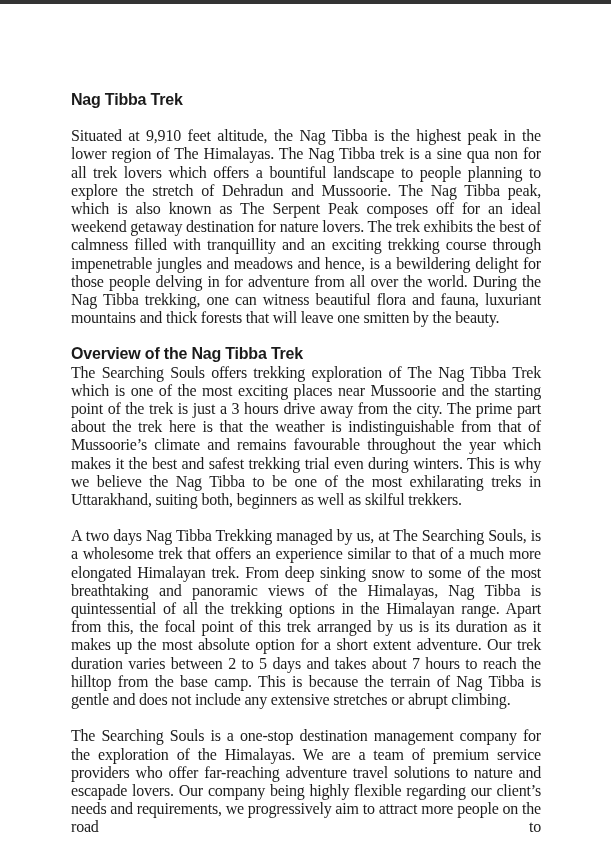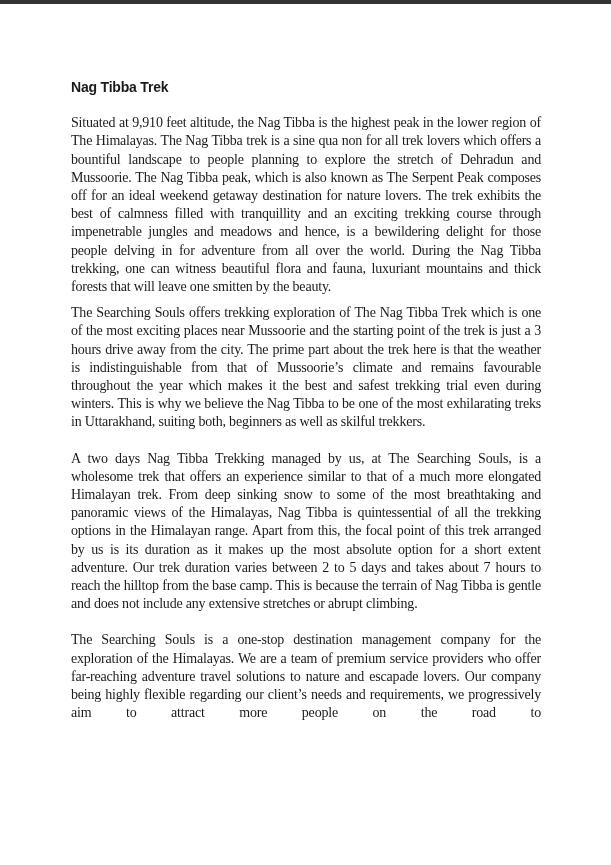--- a/index.html
+++ b/index.html
@@ -18,53 +18,54 @@
   .top-bar {
     position: absolute;
     top: 0;
     left: 0;
     width: 611px;
     height: 4px;
     background: #333333;
   }
   .content {
     position: absolute;
-    top: 78px;
+    top: 91px;
     left: 71px;
     width: 470px;
     color: #1b1b1b;
-    font-size: 14px;
+    font-size: 16px;
     line-height: 18.2px;
     letter-spacing: -0.2px;
   }
   .doc-title {
     font-weight: 700;
     margin: 0;
   }
   .section-heading {
     font-weight: 700;
     margin: 18px 0 0 0;
   }
   .para {
     margin: 18px 0 0 0;
     text-align: justify;
     font-family: Liberation Serif, serif;
   }
   .para.flush {
-    margin-top: 8px;
+    margin-top: 0;
   }
   .para.cutoff {
     text-align-last: justify;
   }
 </style>
 </head>
 <body>
 
 <div class="screen">
   <div class="top-bar"></div>
   <div class="content">
     <p class="doc-title">Nag Tibba Trek</p>
     <p class="para">Situated at 9,910 feet altitude, the Nag Tibba is the highest peak in the lower region of The Himalayas. The Nag Tibba trek is a sine qua non for all trek lovers which offers a bountiful landscape to people planning to explore the stretch of Dehradun and Mussoorie. The Nag Tibba peak, which is also known as The Serpent Peak composes off for an ideal weekend getaway destination for nature lovers. The trek exhibits the best of calmness filled with tranquillity and an exciting trekking course through impenetrable jungles and meadows and hence, is a bewildering delight for those people delving in for adventure from all over the world. During the Nag Tibba trekking, one can witness beautiful flora and fauna, luxuriant mountains and thick forests that will leave one smitten by the beauty.</p>
+    <p class="section-heading">Overview of the Nag Tibba Trek</p>
     <p class="para flush">The Searching Souls offers trekking exploration of The Nag Tibba Trek which is one of the most exciting places near Mussoorie and the starting point of the trek is just a 3 hours drive away from the city. The prime part about the trek here is that the weather is indistinguishable from that of Mussoorie’s climate and remains favourable throughout the year which makes it the best and safest trekking trial even during winters. This is why we believe the Nag Tibba to be one of the most exhilarating treks in Uttarakhand, suiting both, beginners as well as skilful trekkers.</p>
     <p class="para">A two days Nag Tibba Trekking managed by us, at The Searching Souls, is a wholesome trek that offers an experience similar to that of a much more elongated Himalayan trek. From deep sinking snow to some of the most breathtaking and panoramic views of the Himalayas, Nag Tibba is quintessential of all the trekking options in the Himalayan range. Apart from this, the focal point of this trek arranged by us is its duration as it makes up the most absolute option for a short extent adventure. Our trek duration varies between 2 to 5 days and takes about 7 hours to reach the hilltop from the base camp. This is because the terrain of Nag Tibba is gentle and does not include any extensive stretches or abrupt climbing.</p>
     <p class="para cutoff">The Searching Souls is a one-stop destination management company for the exploration of the Himalayas. We are a team of premium service providers who offer far-reaching adventure travel solutions to nature and escapade lovers. Our company being highly flexible regarding our client’s needs and requirements, we progressively aim to attract more people on the road to</p>
   </div>
 </div>
 
 </body></html>

